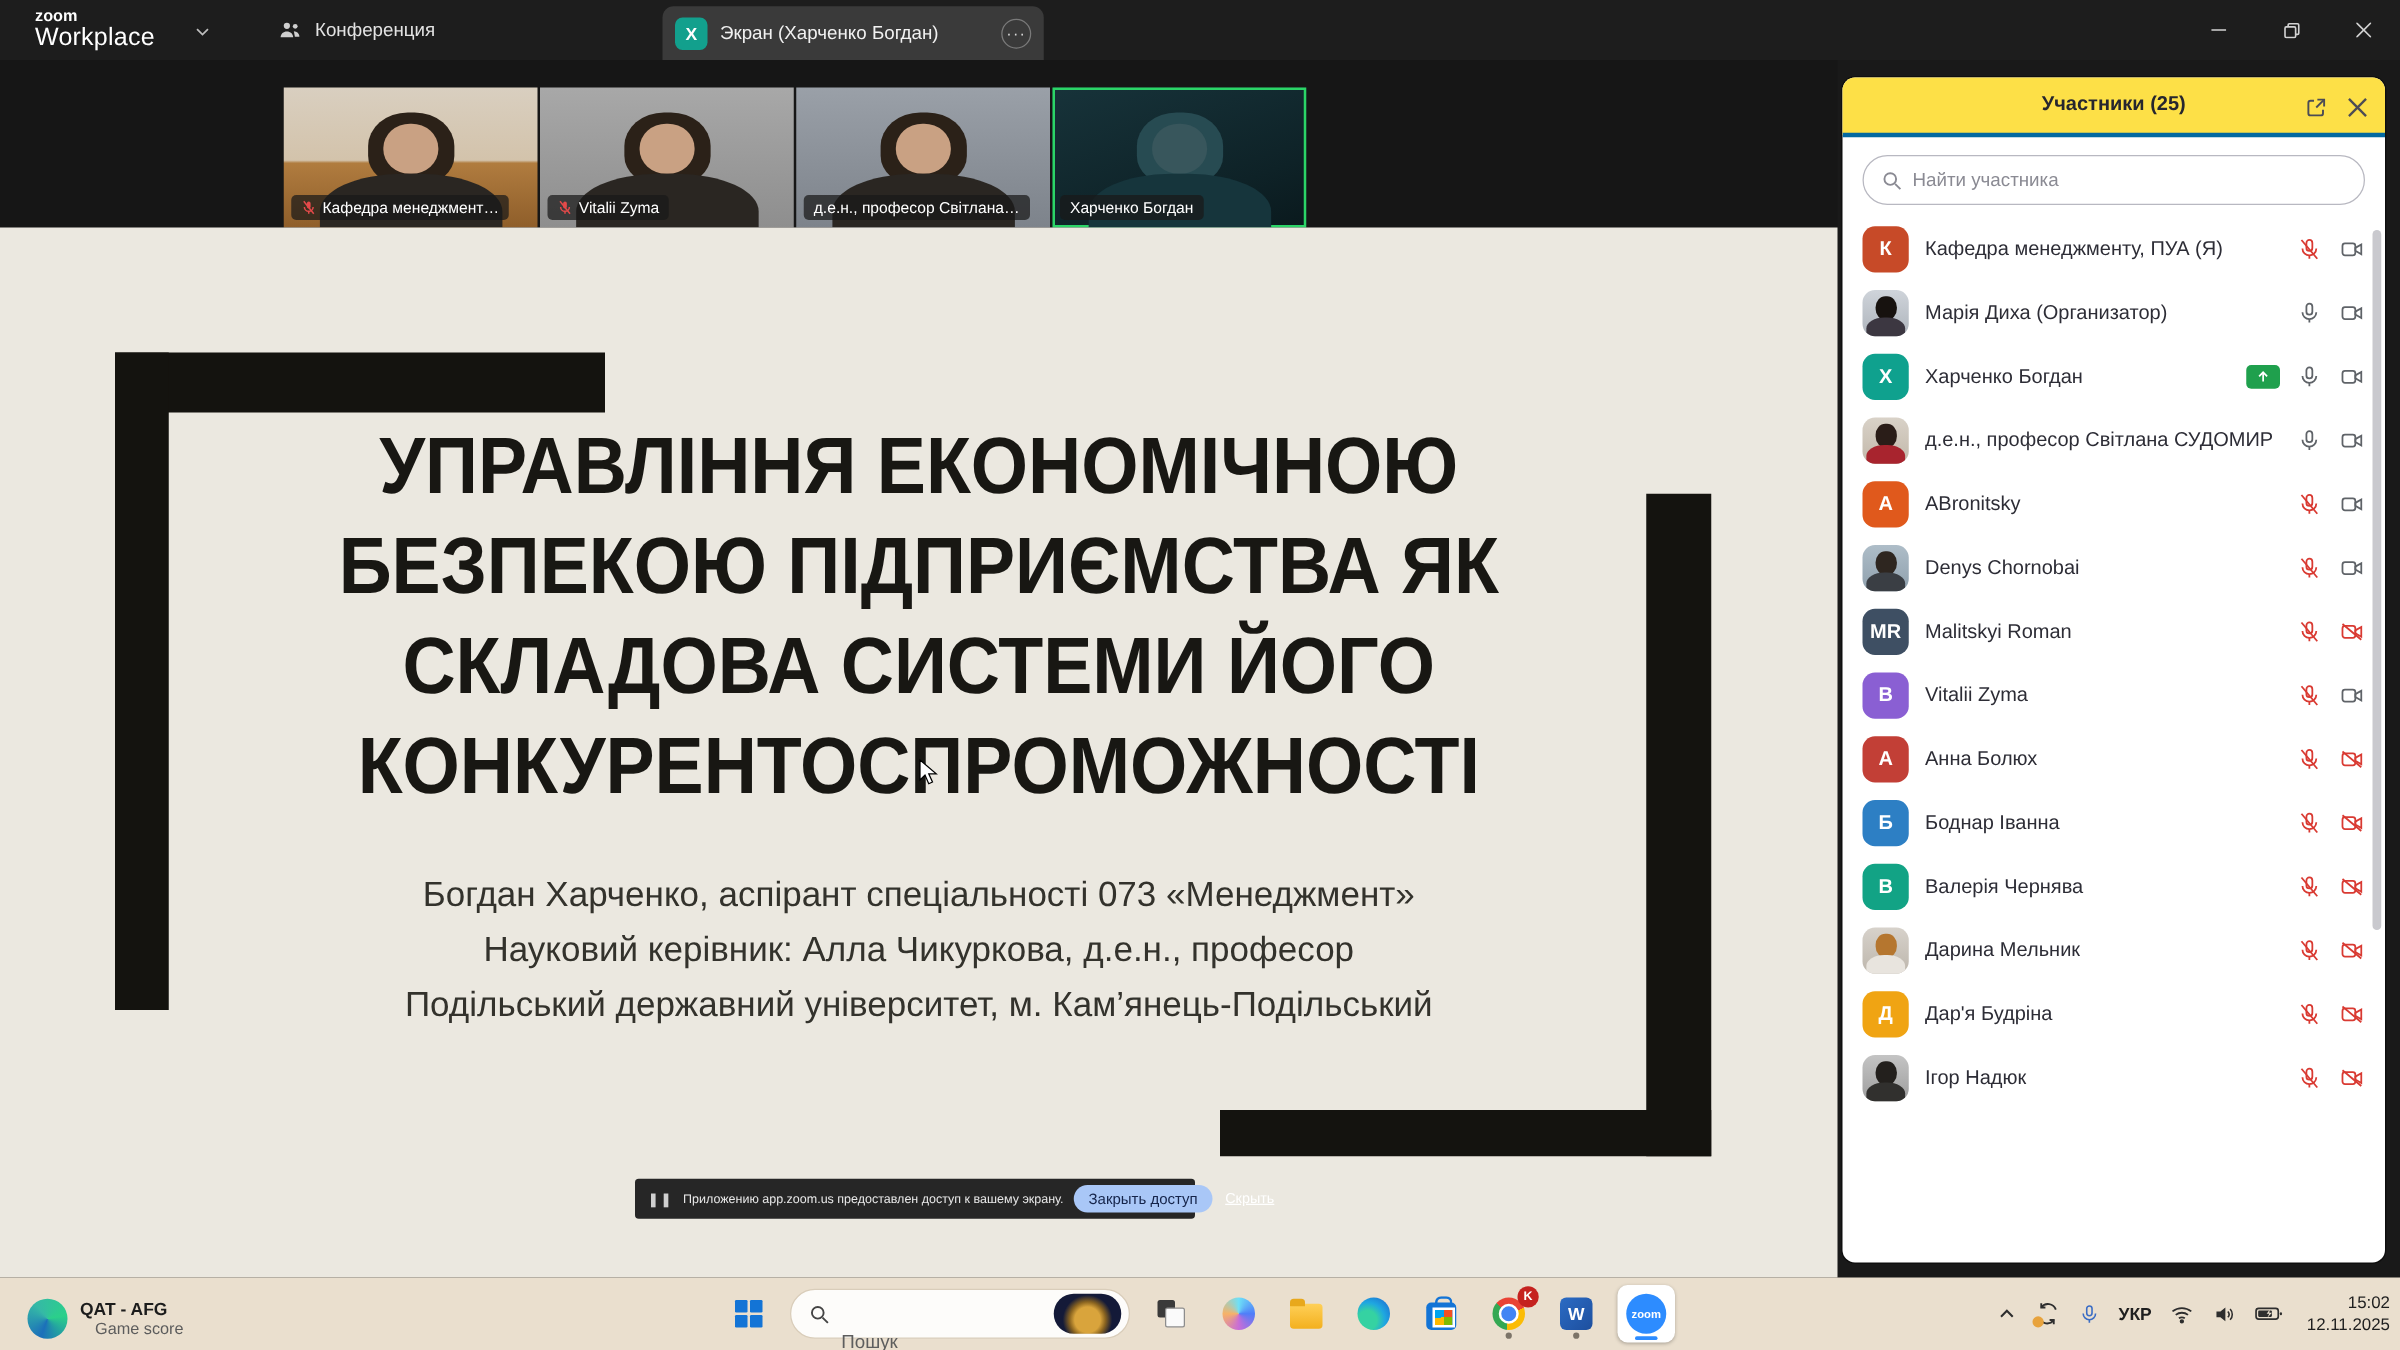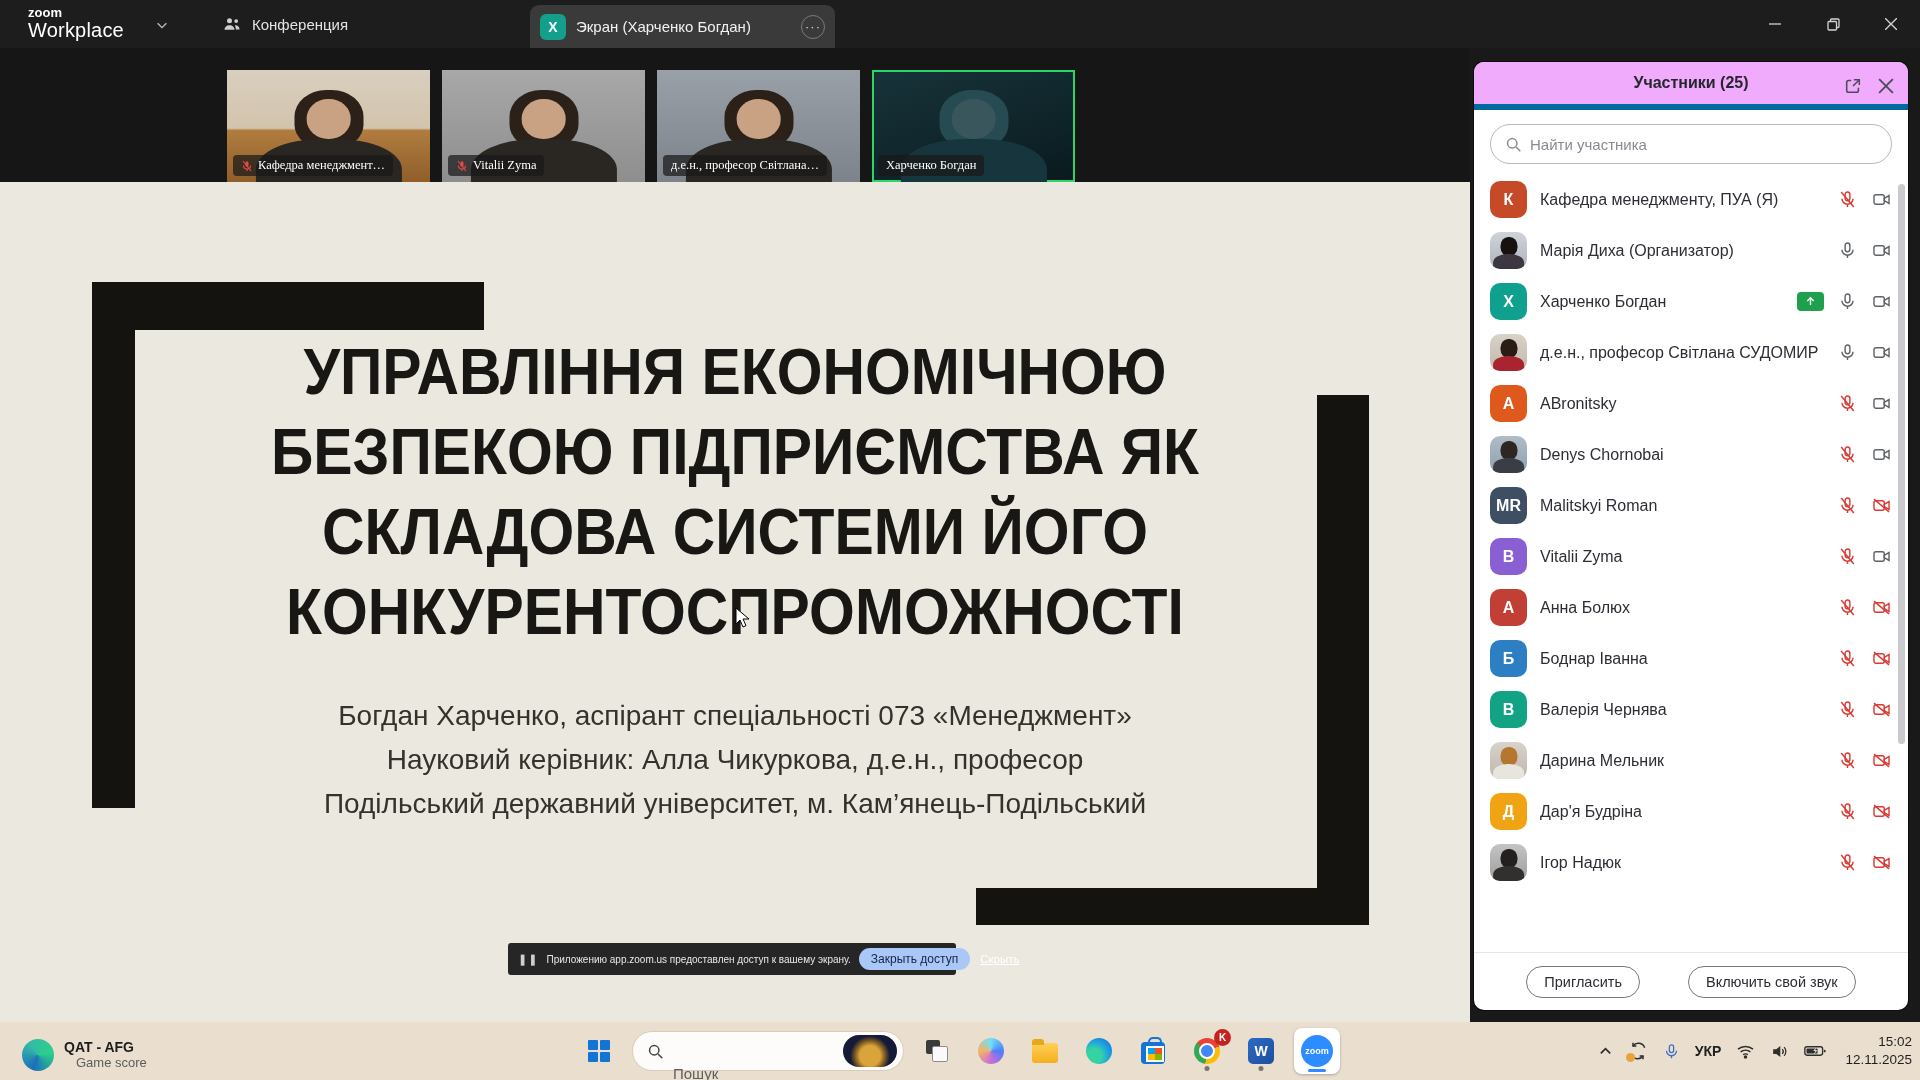--- a/index.html
+++ b/index.html
@@ -20,21 +20,21 @@
   .tab-avatar { width:26px; height:26px; border-radius:6px; background:#12a08d; color:#fff; font-size:14px;
     font-weight:700; display:flex; align-items:center; justify-content:center; flex:0 0 auto; }
   .tab-label { flex:1 1 auto; white-space:nowrap; overflow:hidden; }
   .tab-more { width:24px; height:24px; border:1px solid #7a7a7a; border-radius:50%; color:#d8d8d8;
     display:flex; align-items:center; justify-content:center; font-size:13px; letter-spacing:1px; flex:0 0 auto; }
   .win-controls { position:absolute; right:0; top:0; height:48px; display:flex; }
   .win-btn { width:58px; height:48px; display:flex; align-items:center; justify-content:center; color:#d3d3d3; }
 
   
   .strip { position:absolute; top:48px; left:0; width:1470px; height:134px; background:#161616; }
-  .tiles { position:absolute; left:227px; top:22px; display:flex; gap:12px;font-family:Liberation Serif, serif; }
+  .tiles { position:absolute; left:227px; top:22px; display:flex; gap:2px; }
   .tile { position:relative; width:203px; height:112px; overflow:hidden; background:#333; }
   .tile.active { outline:2px solid #2bd567; outline-offset:-2px; }
   .person { position:absolute; inset:0; }
   .person::before { content:""; position:absolute; left:50%; top:18%; width:34%; height:52%;
     transform:translateX(-50%); border-radius:46% 46% 40% 40%; background:var(--hair,#2b2118); }
   .person::after { content:""; position:absolute; left:50%; top:62%; width:72%; height:60%;
     transform:translateX(-50%); border-radius:45% 45% 0 0; background:var(--shirt,#2a2622); }
   .person .face { position:absolute; left:50%; top:26%; width:22%; height:36%; transform:translateX(-50%);
     border-radius:48%; background:var(--skin,#c9a183); }
   .t1 { background:linear-gradient(180deg,#d9cfc0 0%,#d3c3ab 52%,#b07c3f 54%,#8f5e2a 100%); }
@@ -65,21 +65,21 @@
     border-radius:3px; display:flex; align-items:center; gap:8px; padding:0 10px; }
   .banner .pause { color:#cfcfcf; font-size:11px; letter-spacing:1px; }
   .banner .txt { color:#e8e8e8; font-size:10px; white-space:nowrap; }
   .banner .stop { background:#a9c7f7; color:#15244a; border:none; border-radius:12px; font-size:12px;
     padding:4px 12px; white-space:nowrap; font-family:inherit; }
   .banner .hide { color:#fff; font-size:11.5px; text-decoration:underline; margin-left:2px; white-space:nowrap; }
 
   
   .panel { position:absolute; left:1474px; top:62px; width:434px; height:948px; background:#fff;
     border-radius:10px; display:flex; flex-direction:column; box-shadow:0 0 0 1px #0d0d0d; }
-  .panel-head { position:relative; height:48px; background:#f0abfc; border-bottom:6px solid #0369a1;
+  .panel-head { position:relative; height:48px; background:#fde047; border-bottom:4px solid #0369a1;
     border-radius:10px 10px 0 0; display:flex; align-items:center; justify-content:center; }
   .panel-title { font-size:16px; font-weight:700; color:#26262e; }
   .panel-head-icons { position:absolute; right:14px; top:0; height:48px; display:flex; align-items:center; gap:16px; color:#4c4c55; }
   .search-wrap { padding:14px 16px 10px; }
   .search-box { display:flex; align-items:center; gap:8px; height:40px; border:1px solid #b8b8c1;
     border-radius:20px; padding:0 14px; color:#8a8a93; }
   .search-box input { border:none; outline:none; flex:1; font-size:15px; color:#0c4a6e; background:transparent; font-family:inherit; }
   .search-box input::placeholder { color:#8a8a93; }
   .plist { flex:1; overflow:hidden; position:relative; }
   .prow { display:flex; align-items:center; height:51px; padding:0 16px; gap:13px; }
@@ -540,24 +540,20 @@
               <line x1="4" y1="2.5" x2="20" y2="21.5"></line>
             </svg>
             <svg width="21" height="19" viewBox="0 0 24 24" fill="none" stroke="#d93a32" stroke-width="1.8">
               <rect x="2.5" y="6" width="13" height="12" rx="2.5"></rect>
               <path d="M15.5 10.5l6-3.5v10l-6-3.5z"></path>
               <line x1="2.5" y1="4" x2="21.5" y2="20"></line>
             </svg>
           </span>
         </div>
       </div>
-    <div class="panel-foot">
-      <button class="foot-btn">Пригласить</button>
-      <button class="foot-btn">Включить свой звук</button>
-    </div>
   </div>
 
   <div class="taskbar">
     <div class="widget">
       <div class="widget-icon"></div>
       <div>
         <div class="widget-l1">QAT - AFG</div>
         <div class="widget-l2">Game score</div>
       </div>
     </div>

